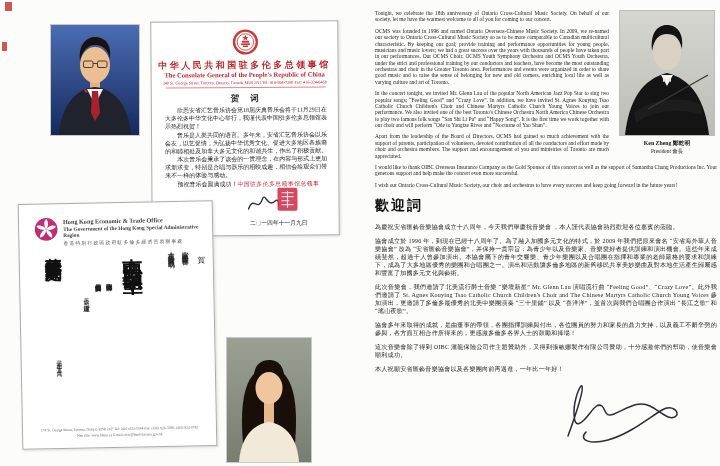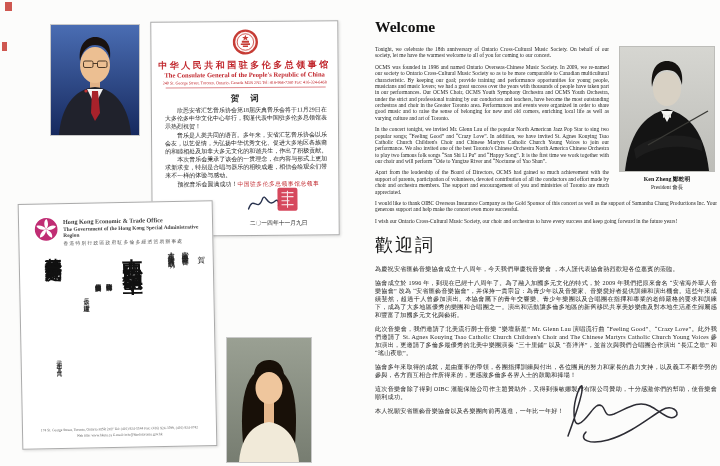--- a/index.html
+++ b/index.html
@@ -56,21 +56,21 @@
 
   
   .rpage { position:absolute; left:375px; top:10px; width:342px; }
   .w-head { font-size:15.5px; font-weight:bold; color:#111; margin:8px 0 10px 0; }
   .en-text { font-size:5.4px; line-height:1.18; color:#252525; }
   .en-text p { margin-bottom:5px; }
   .photo-card { float:right; width:100px; margin:0 0 5px 8px; text-align:center; }
   .ken-frame { width:96px; height:126px; margin:0 auto; border:1px solid #bdbdb9; background:#cfcfca; }
   .cap-name { font-size:5.8px; font-weight:bold; margin-top:4px; color:#111; }
   .cap-title { font-size:5.4px; margin-top:1px; color:#222; }
-  .cn-head { font-size:18px; font-weight:normal; color:#111; margin:9px 0 8px 0; letter-spacing:2px; }
+  .cn-head { font-size:14px; font-weight:bold; color:#111; margin:9px 0 8px 0; letter-spacing:2px; }
   .cn-text { font-size:6.1px; line-height:1.34; color:#242424; letter-spacing:.2px; }
   .cn-text p { margin-bottom:5.5px; }
   .kenny-sig { position:absolute; left:163px; top:368px; }
 </style>
 </head>
 <body>
 
 <div class="stage">
 
   <div class="red-mark" style="left:5px;top:2px;width:7px;height:9px;"></div>
@@ -169,21 +169,20 @@
       <rect width="84" height="124" fill="url(#bgw)"></rect>
       <path d="M18,124 C11,70 15,32 42,28 C69,32 73,70 66,124 Z" fill="#181008"></path>
       <rect x="37" y="62" width="10" height="24" fill="#e6b88d"></rect>
       <ellipse cx="42" cy="50" rx="13.5" ry="16" fill="#efc69d"></ellipse>
       <path d="M27,46 C25,28 33,22 42,22 C51,22 59,28 57,46 C55,32 49,30 42,30 C35,30 29,34 27,46 Z" fill="#181008"></path>
       <path d="M12,124 C14,98 27,86 42,84 C57,86 70,98 72,124 Z" fill="#f1ead9"></path>
     </svg>
   </div>
 
   <div class="rpage">
-    <h1 class="w-head">Welcome</h1>
 
     <div class="en-text jus">
       <div class="photo-card">
         <div class="ken-frame">
           <svg width="94" height="124" viewBox="0 0 94 124">
             <defs>
               <linearGradient id="bgk" x1="0" y1="0" x2="0" y2="1">
                 <stop offset="0" stop-color="#d6d6d1"></stop>
                   <stop offset="1" stop-color="#bdbdb8"></stop>
               </linearGradient>

